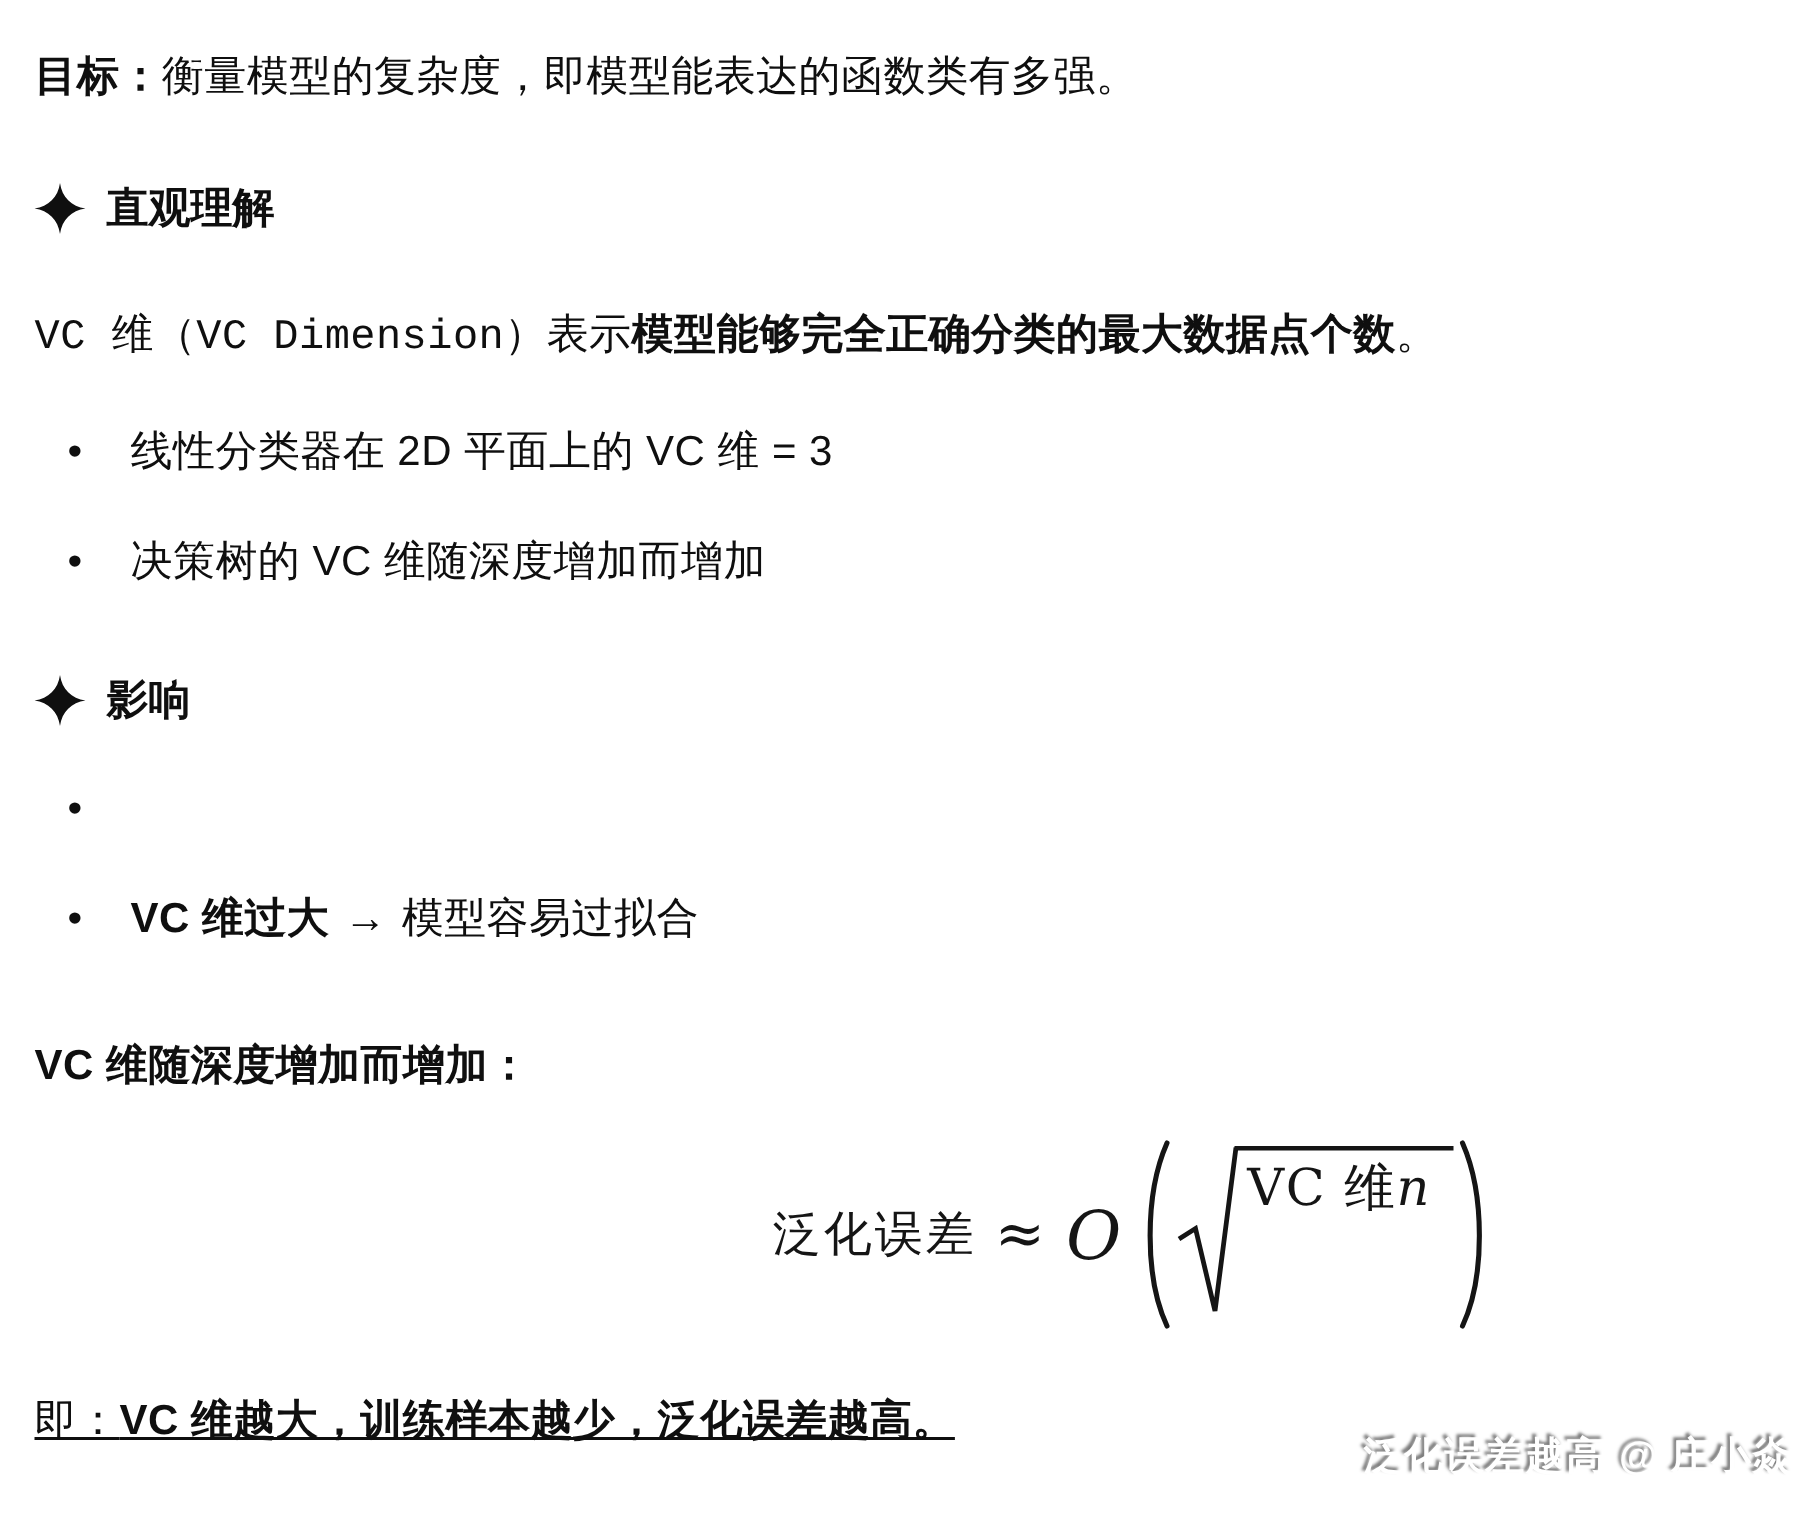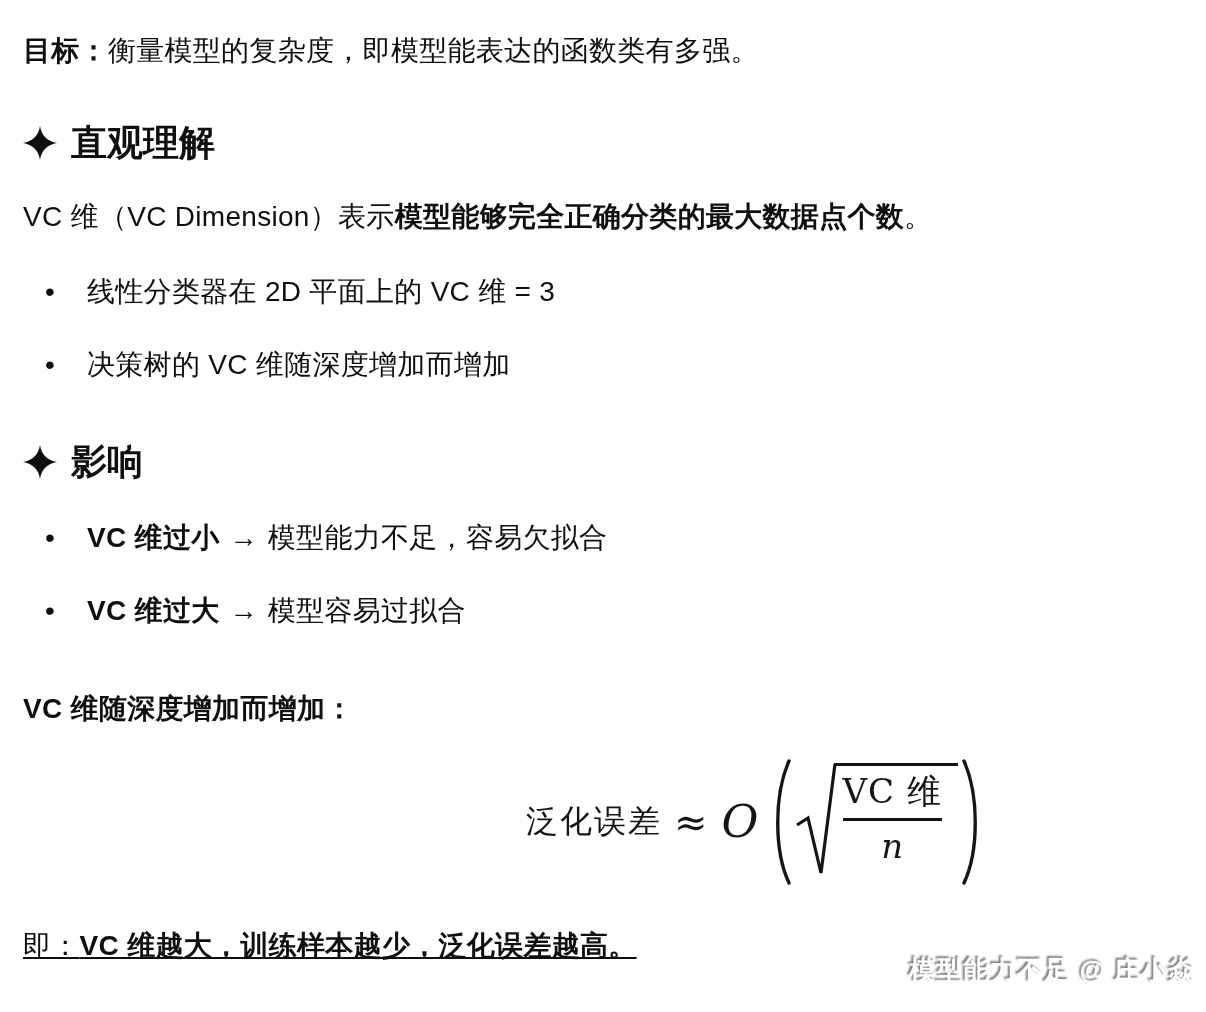--- a/index.html
+++ b/index.html
@@ -26,29 +26,29 @@
     line-height: 1.25;
     letter-spacing: 0.3px;
   }
   strong, .b { font-weight: 700; }
 
   .sec-heading {
     margin: 0;
     display: flex;
     align-items: center;
     gap: 14px;
-    font-size: 36px;
+    font-size: 28px;
     font-weight: 700;
     line-height: 1.15;
   }
   .sec-heading .star { display: inline-flex; }
   .sec1 { margin-top: 54px; }
   .sec2 { margin-top: 59px; }
 
-  .para1 { margin-top: 36px; }
+  .para1 { margin-top: 52px; font-family: Liberation Mono, monospace; }
 
   .bullet {
     display: flex;
     align-items: baseline;
   }
   .bullet .dot {
     margin-left: 22px;
     width: 42px;
     flex: 0 0 42px;
     font-size: 28px;
@@ -77,21 +77,20 @@
   .frm-approx { font-size: 40px; margin: 0 14px 0 12px; }
   .frm-O { font-size: 45px; font-style: italic; margin-right: 10px; }
   .frm-paren { display: inline-flex; }
   .frm-sqrt {
     display: flex;
     align-items: flex-start;
     margin: 0 2px;
   }
   .frm-frac {
     display: inline-flex;
-    flex-direction: column;
     align-items: center;
     border-top: 3px solid #151515;
     margin-left: -3px;
     margin-top: 2px;
     padding: 7px 16px 0 9px;
   }
   .frm-num { font-size: 34px; line-height: 1.1; white-space: nowrap; letter-spacing: 1px; }
   .frm-bar { align-self: stretch; height: 3px; background: #151515; margin: 8px 0 7px 0; }
   .frm-den { font-size: 34px; font-style: italic; line-height: 1.1; }
 
@@ -141,21 +140,20 @@
     <span class="star">
       <svg width="34" height="34" viewBox="0 0 24 24" aria-hidden="true">
         <path d="M12 0 C12.9 6.6 17.4 11.1 24 12 C17.4 12.9 12.9 17.4 12 24 C11.1 17.4 6.6 12.9 0 12 C6.6 11.1 11.1 6.6 12 0 Z" fill="#0f0f0f"></path>
       </svg>
     </span>
     <span>影响</span>
   </h2>
 
   <div class="txt bullet bul-3">
     <span class="dot">•</span>
-    <span><strong>VC 维过小</strong><span class="b-arrow">→</span><span>模型能力不足，容易欠拟合</span></span>
   </div>
   <div class="txt bullet bul-4">
     <span class="dot">•</span>
     <span><strong>VC 维过大</strong><span class="b-arrow">→</span><span>模型容易过拟合</span></span>
   </div>
 
   <p class="txt relation" style="margin-bottom:0;"><strong>VC 维随深度增加而增加：</strong></p>
 
   <div class="formula-row">
     <span class="frm-lhs">泛化误差</span>
@@ -180,15 +178,15 @@
     </span>
     <span class="frm-paren">
       <svg width="24" height="128" viewBox="0 0 24 128" aria-hidden="true">
         <path d="M4 3 C 19 37, 19 93, 4 125" fill="none" stroke="#151515" stroke-width="3.4" stroke-linecap="round"></path>
       </svg>
     </span>
   </div>
 
   <p class="txt conclusion" style="margin-bottom:0;"><span>即：</span><strong>VC 维越大，训练样本越少，泛化误差越高。</strong></p>
 
-  <div class="watermark">模型能力不足 @ 庄小焱</div>
+  <div class="watermark">泛化误差越高 @ 庄小焱</div>
 
 </div>
 
 </body></html>

